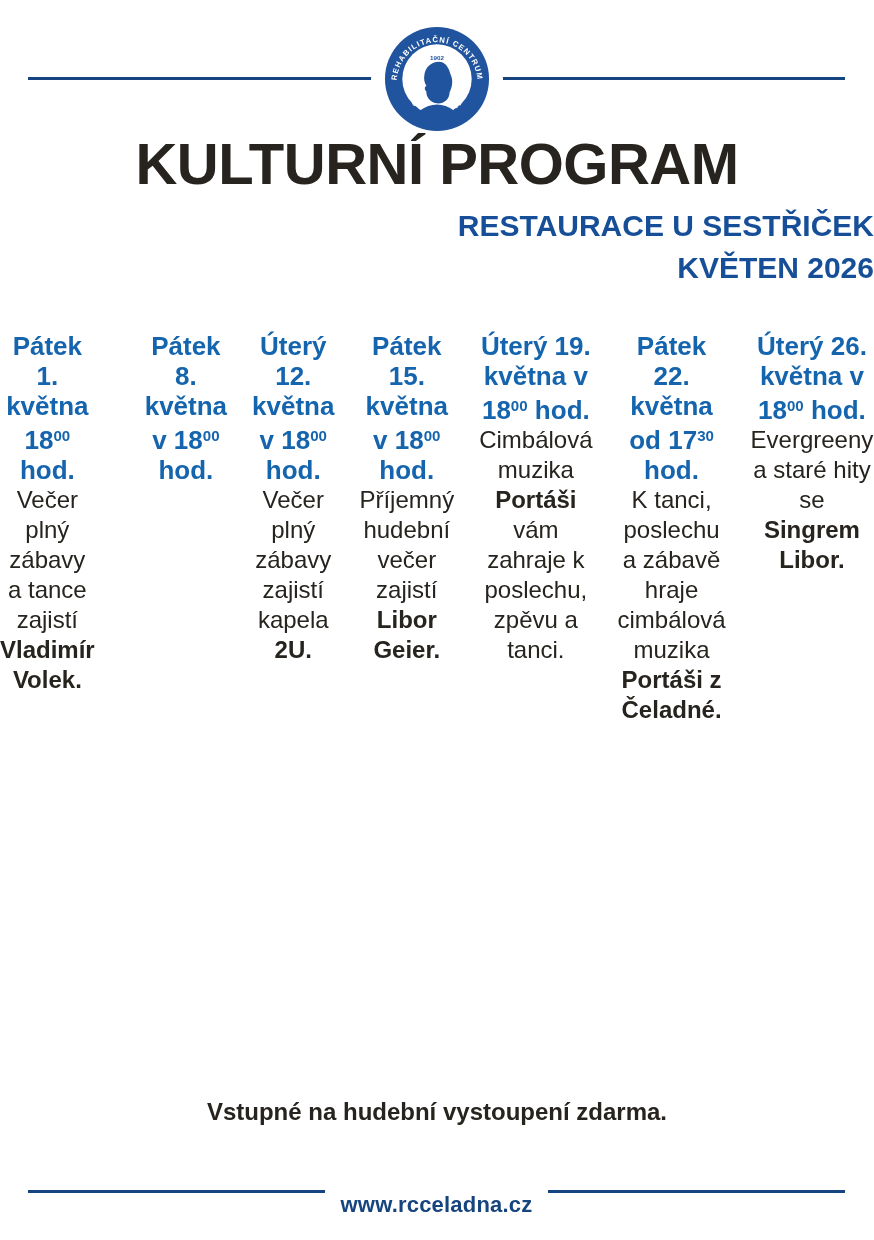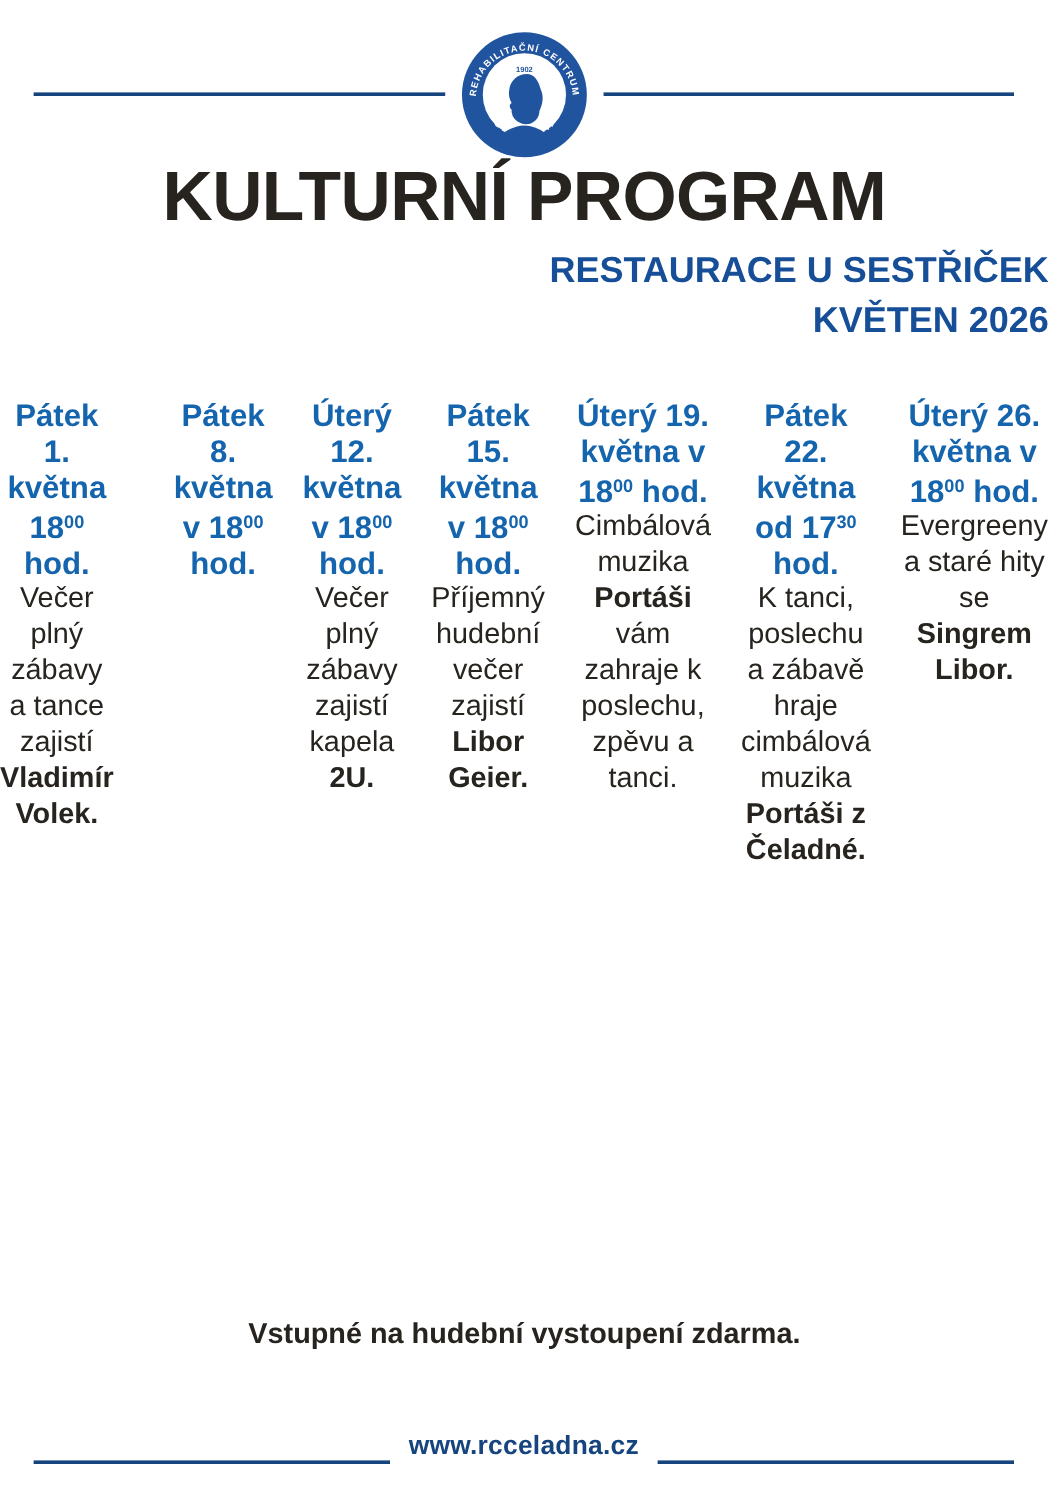--- a/index.html
+++ b/index.html
@@ -92,21 +92,21 @@
     line-height: 30px;
     font-weight: 700;
     color: var(--ink, #27241f);
   }
 
   
   .footer {
     position: absolute;
     top: 1190px; left: 28px; right: 29px;
     display: flex;
-    align-items: flex-end;
+    align-items: flex-start;
     gap: 16px;
   }
   .footer-rule {
     flex: 1 1 auto;
     height: 3px;
     background: var(--navy, #16447e);
   }
   .website {
     flex: 0 0 auto;
     font-size: 22px;

